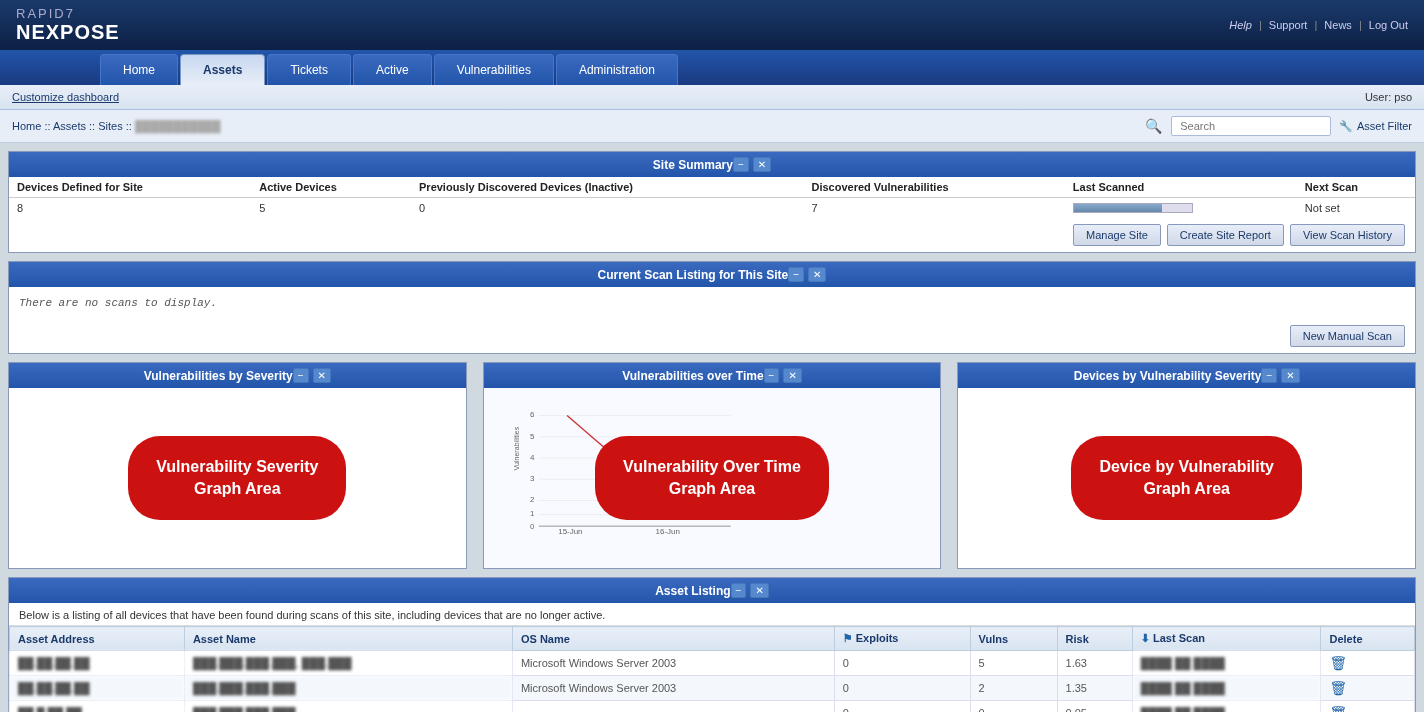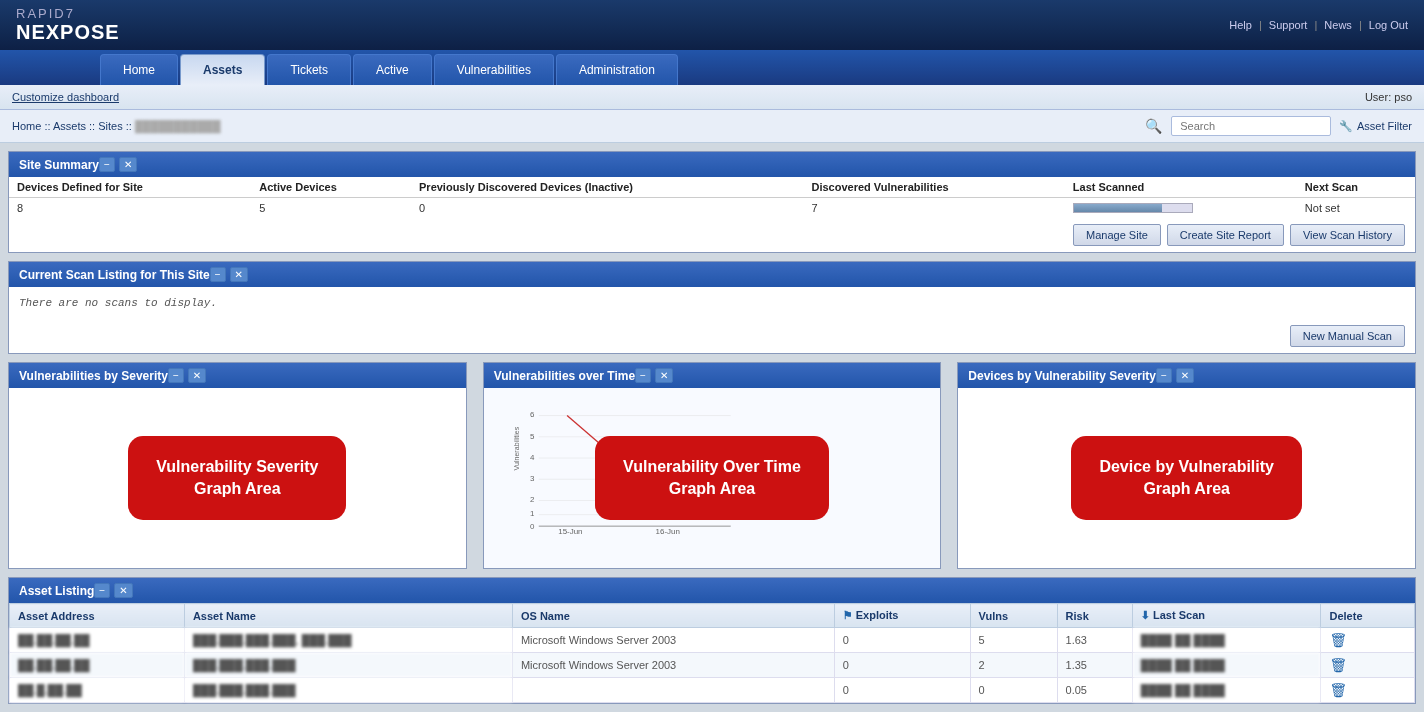--- a/index.html
+++ b/index.html
@@ -56,21 +56,21 @@
     }
     #asset-filter-btn { color: #1a3a6b; font-size: 11px; cursor: pointer; display: flex; align-items: center; gap: 4px; }
 
     
     .panel {
       margin: 8px; background: white; border: 1px solid #8899bb;
     }
     .panel-header {
       background: linear-gradient(to bottom, #3a6abf, #2255aa);
       color: white; font-weight: bold; font-size: 12px;
-      padding: 5px 10px; display: flex; justify-content: flex-start; align-items: center;
+      padding: 5px 10px; display: flex; justify-content: center; align-items: center;
     }
     .panel-controls { display: flex; gap: 4px; }
     .panel-ctrl-btn {
       background: #5588cc; border: 1px solid #4477bb; color: white;
       font-size: 10px; padding: 1px 4px; cursor: pointer; border-radius: 2px;
     }
     .panel-body { padding: 8px 10px; }
 
     
     #site-summary-table { width: 100%; border-collapse: collapse; }
@@ -97,21 +97,21 @@
     
     #charts-row { display: flex; gap: 0; margin: 0 8px; }
     .chart-panel { flex: 1; margin: 0 8px; background: white; border: 1px solid #8899bb; }
     .chart-panel:first-child { margin-left: 0; }
     .chart-panel:last-child { margin-right: 0; }
     .chart-body {
       padding: 8px; height: 180px; display: flex; align-items: center; justify-content: center;
       position: relative; overflow: hidden;
     }
     .chart-placeholder {
-      background: #cc1111; color: white; border-radius: 15px;
+      background: #cc1111; color: white; border-radius: 32px;
       padding: 20px 28px; font-size: 16px; font-weight: bold;
       text-align: center; line-height: 1.4;
     }
 
     
     #asset-listing-panel { margin: 8px; background: white; border: 1px solid #8899bb; }
     .asset-description { font-size: 11px; color: #333; padding: 6px 10px 4px; border-bottom: 1px solid #ddd; }
     #asset-table { width: 100%; border-collapse: collapse; }
     #asset-table th {
       background: linear-gradient(to bottom, #e8eef8, #d8e4f0);
@@ -130,21 +130,21 @@
 <body>
 
 <div id="top-bar">
   <div id="logo-area">
     <div>
       <div id="logo-sub">RAPID7</div>
       <div id="logo-text">NEXPOSE</div>
     </div>
   </div>
   <div id="top-links">
-    <a style="color:#cce;">Help</a>
+    <a style="color:#cce;font-style:italic;">Help</a>
     <span> | </span>
     <a style="color:#cce;">Support</a>
     <span> | </span>
     <a style="color:#cce;">News</a>
     <span> | </span>
     <a style="color:#cce;">Log Out</a>
   </div>
 </div>
 
 <div id="nav-bar">
@@ -319,20 +319,21 @@
 </div>
 
 <div id="asset-listing-panel" class="panel" style="margin-top:8px;">
   <div class="panel-header">
     <span>Asset Listing</span>
     <div class="panel-controls">
       <button class="panel-ctrl-btn">−</button>
       <button class="panel-ctrl-btn">✕</button>
     </div>
   </div>
+  <div class="asset-description">Below is a listing of all devices that have been found during scans of this site, including devices that are no longer active.</div>
   <table id="asset-table">
     <thead>
       <tr>
         <th>Asset Address</th>
         <th>Asset Name</th>
         <th>OS Name</th>
         <th>
           <span style="color:#2266aa;">⚑ </span>
           <span>Exploits</span>
         </th>

